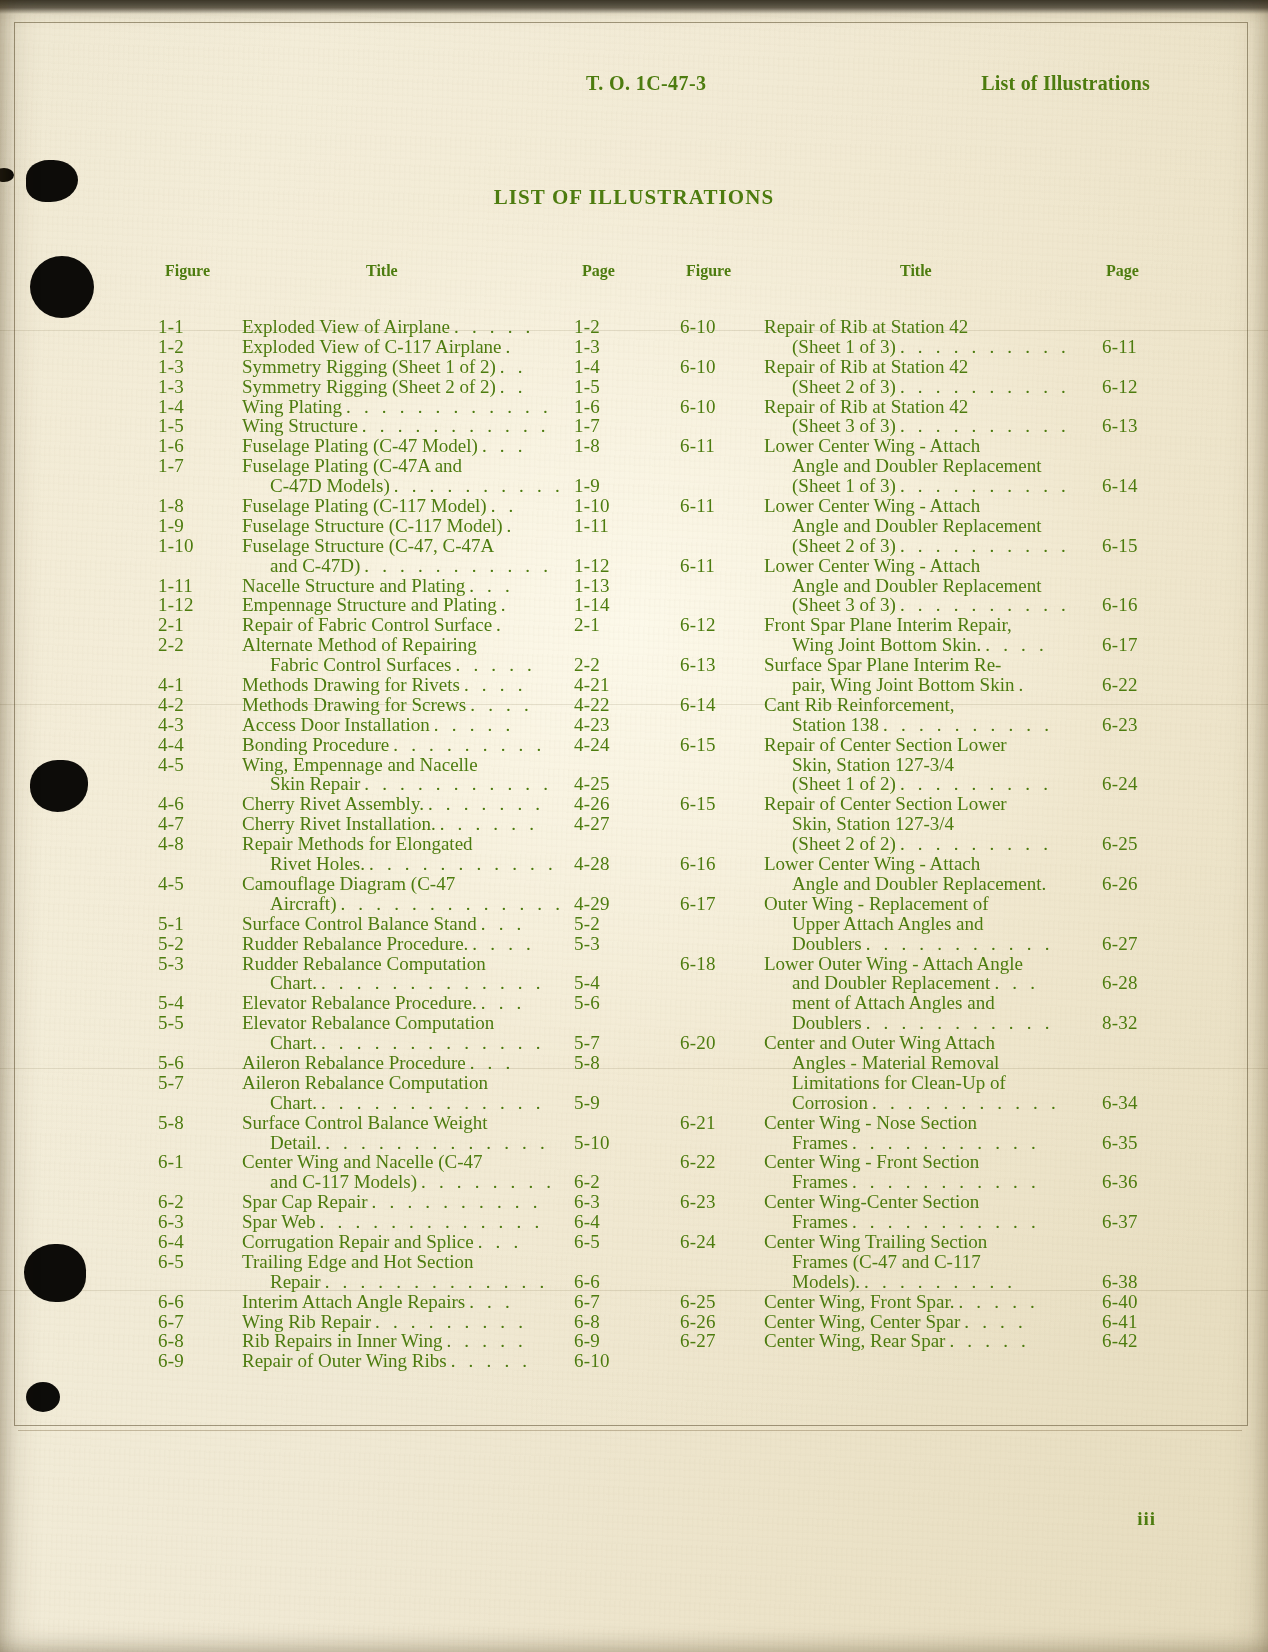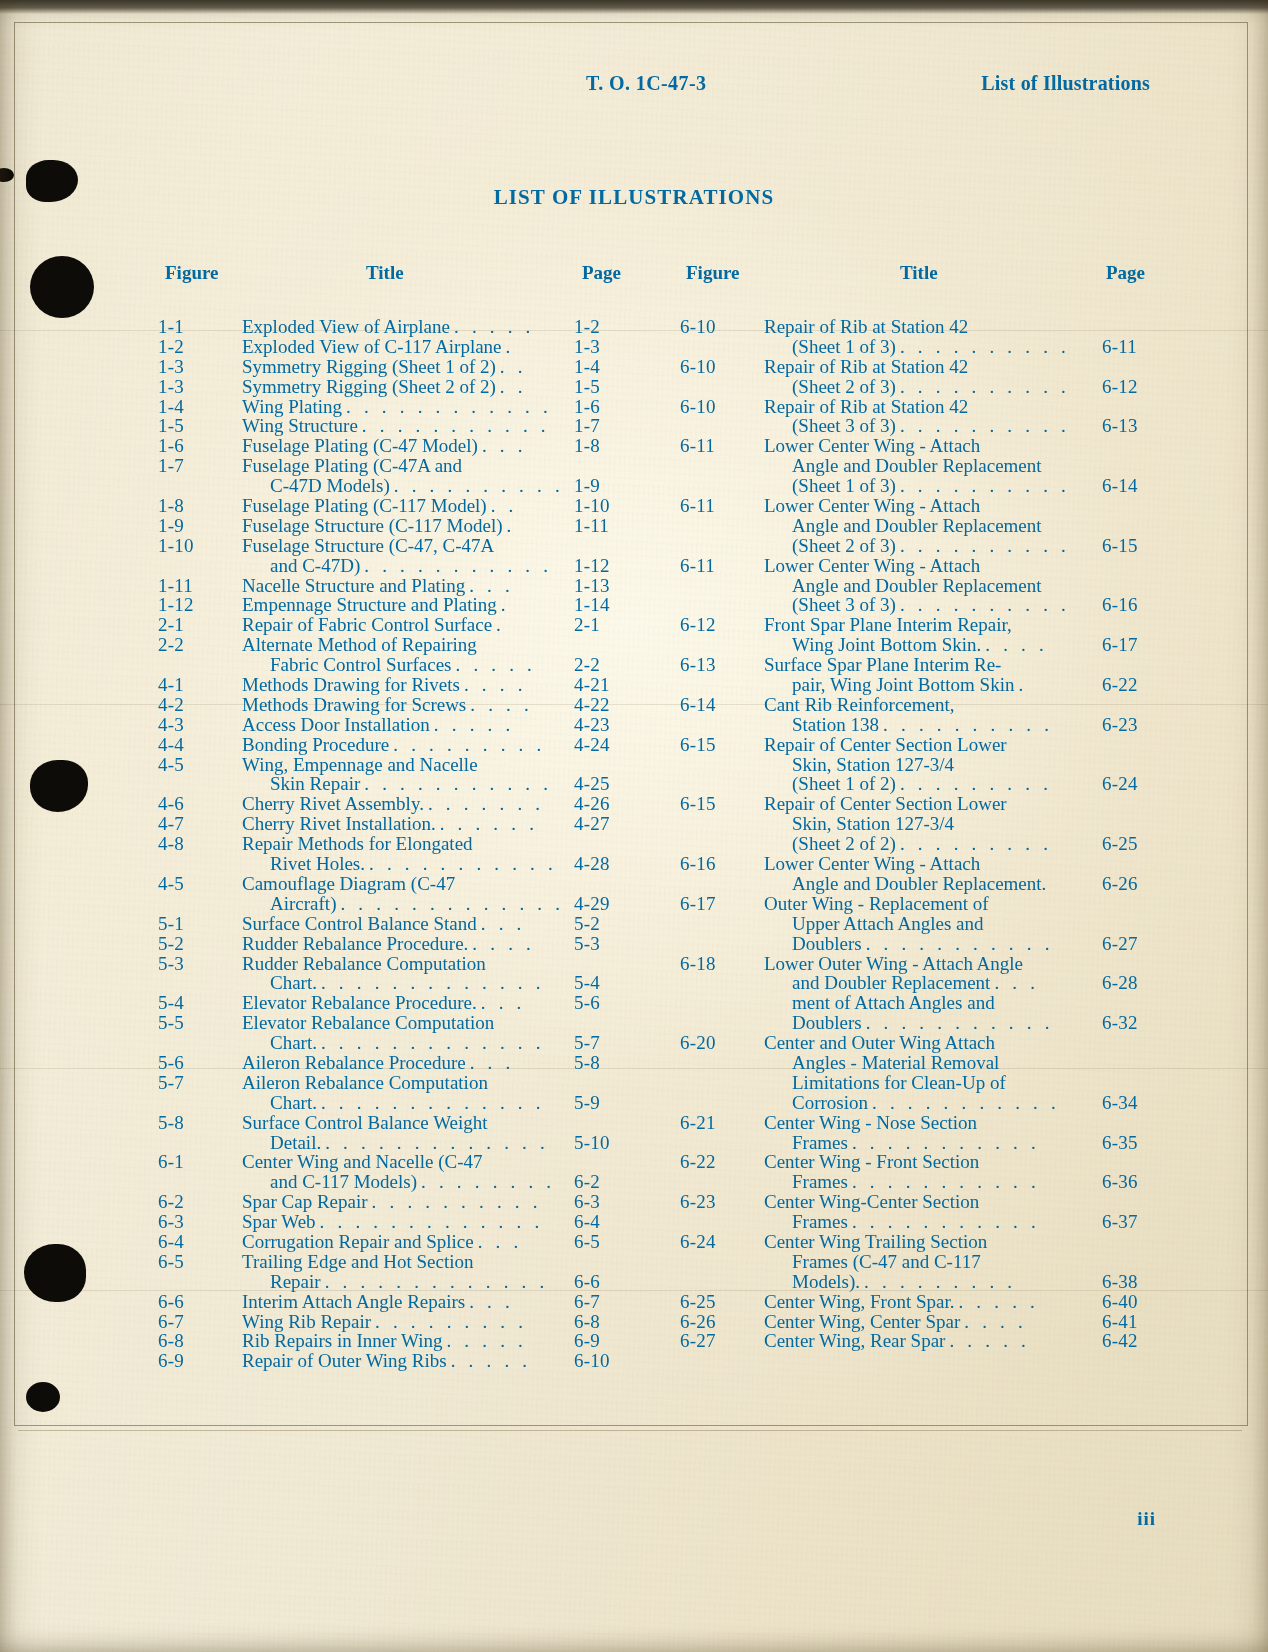--- a/index.html
+++ b/index.html
@@ -7,21 +7,21 @@
     padding: 0;
     background: #8d8d8a;
   }
   #page {
     position: relative;
     width: 1268px;
     height: 1652px;
     overflow: hidden;
     background: #efe7cf;
     font-family: "Liberation Serif", serif;
-    color: #0369a1;
+    color: #4d7c0f;
   }
   
   #paper-tone {
     position: absolute;
     inset: 0;
     background:
       radial-gradient(ellipse 70% 50% at 50% 38%, rgba(255,252,238,0.85) 0%, rgba(248,240,218,0.35) 55%, rgba(228,214,178,0.0) 100%),
       linear-gradient(105deg, #efe8d2 0%, #f2ecd8 18%, #f0e9d4 42%, #ece3c9 70%, #e6dcbe 100%);
     pointer-events: none;
   }
@@ -114,21 +114,21 @@
   
   #toc {
     position: absolute;
     left: 158px;
     top: 262px;
     width: 1020px;
   }
   .colheads {
     position: relative;
     height: 30px;
-    font-size: 19px;
+    font-size: 16px;
     font-weight: bold;
   }
   .ch { position: absolute; top: 0; white-space: nowrap; }
   .ch-fig-l   { left: 7px; }
   .ch-title-l { left: 208px; }
   .ch-page-l  { left: 424px; }
   .ch-fig-r   { left: 528px; }
   .ch-title-r { left: 742px; }
   .ch-page-r  { left: 948px; }
 
@@ -723,21 +723,21 @@
               <span class="ttl cont">and Doubler Replacement<span class="leaders">. . .</span></span>
               <span class="pg">6-28</span>
             </div>
           </div>
           <div class="entry">
             <div class="line">
               <span class="ttl cont">ment of Attach Angles and</span>
             </div>
             <div class="line">
               <span class="ttl cont">Doublers<span class="leaders">. . . . . . . . . . .</span></span>
-              <span class="pg">6-32</span>
+              <span class="pg">8-32</span>
             </div>
           </div>
           <div class="entry">
             <div class="line">
               <span class="fig">6-20</span>
               <span class="ttl">Center and Outer Wing Attach</span>
             </div>
             <div class="line">
               <span class="ttl cont">Angles - Material Removal</span>
             </div>

